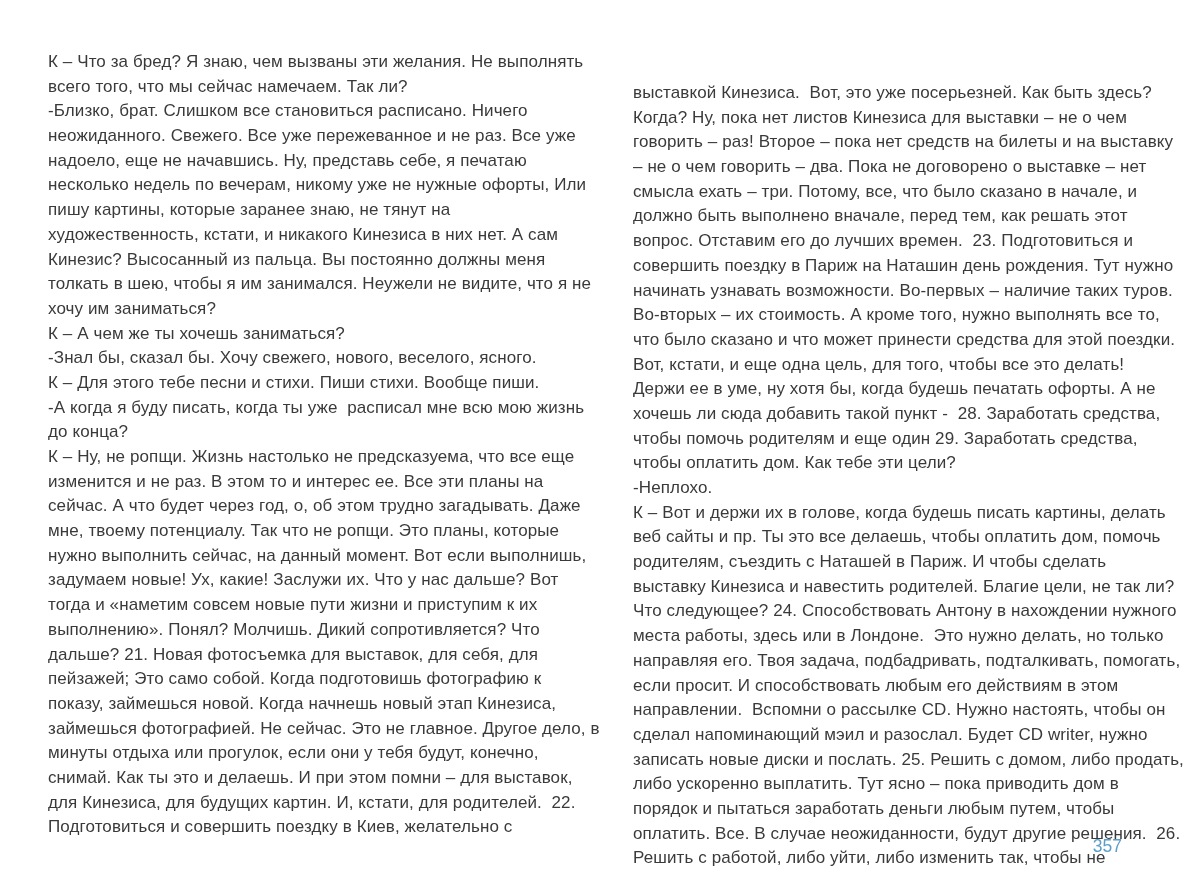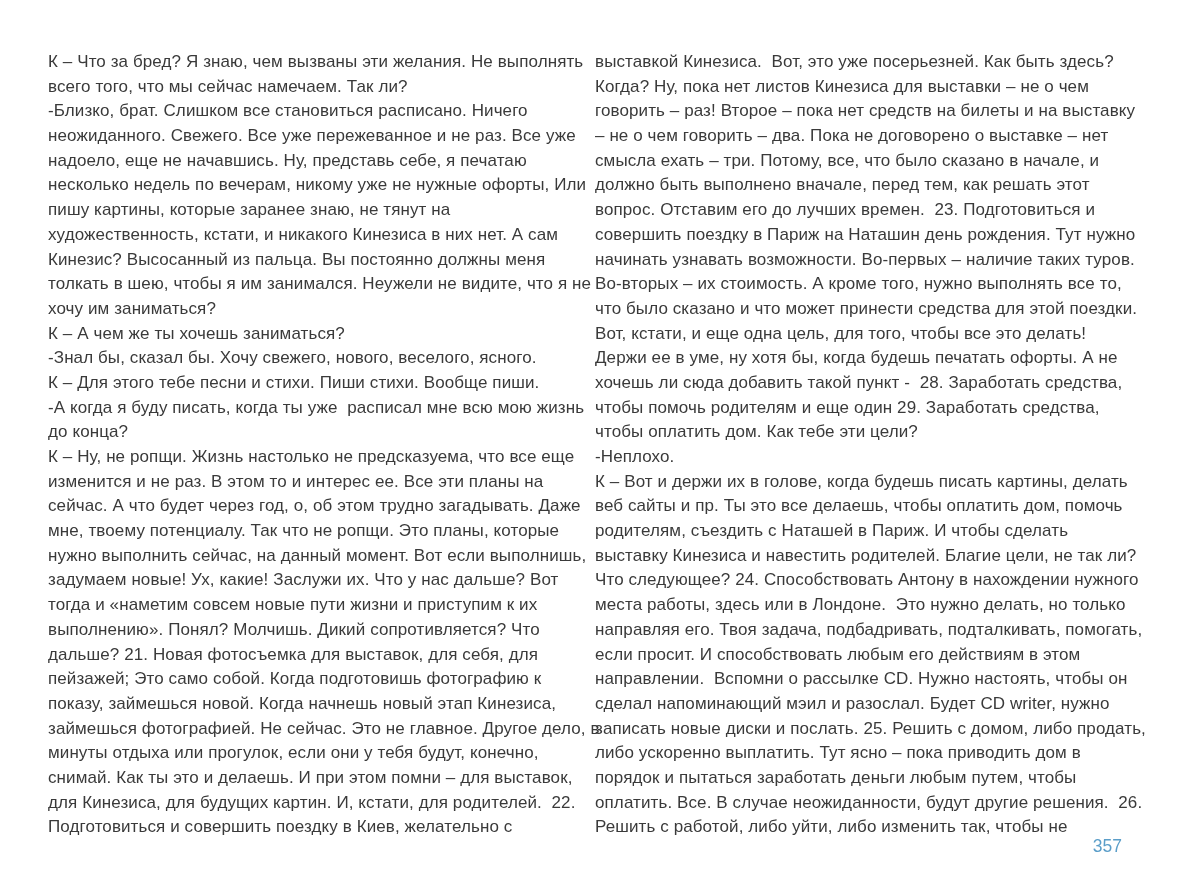--- a/index.html
+++ b/index.html
@@ -23,21 +23,21 @@
     font-size: 17px;
     line-height: 24.7px;
     color: #3a3a3a;
     white-space: pre;
     letter-spacing: 0.1px;
   }
   .text-column .line {
     height: 24.7px;
   }
   #left-col  { left: 48px;  width: 540px; }
-  #right-col { left: 595px; width: 545px; }
+  #right-col { left: 633px; width: 545px; margin-top: 31px; }
   .page-number {
     position: absolute;
     top: 836px;
     right: 52px;
     font-size: 17.5px;
     line-height: 20px;
     color: #5b9ec9;
   }
 </style>
 </head>

